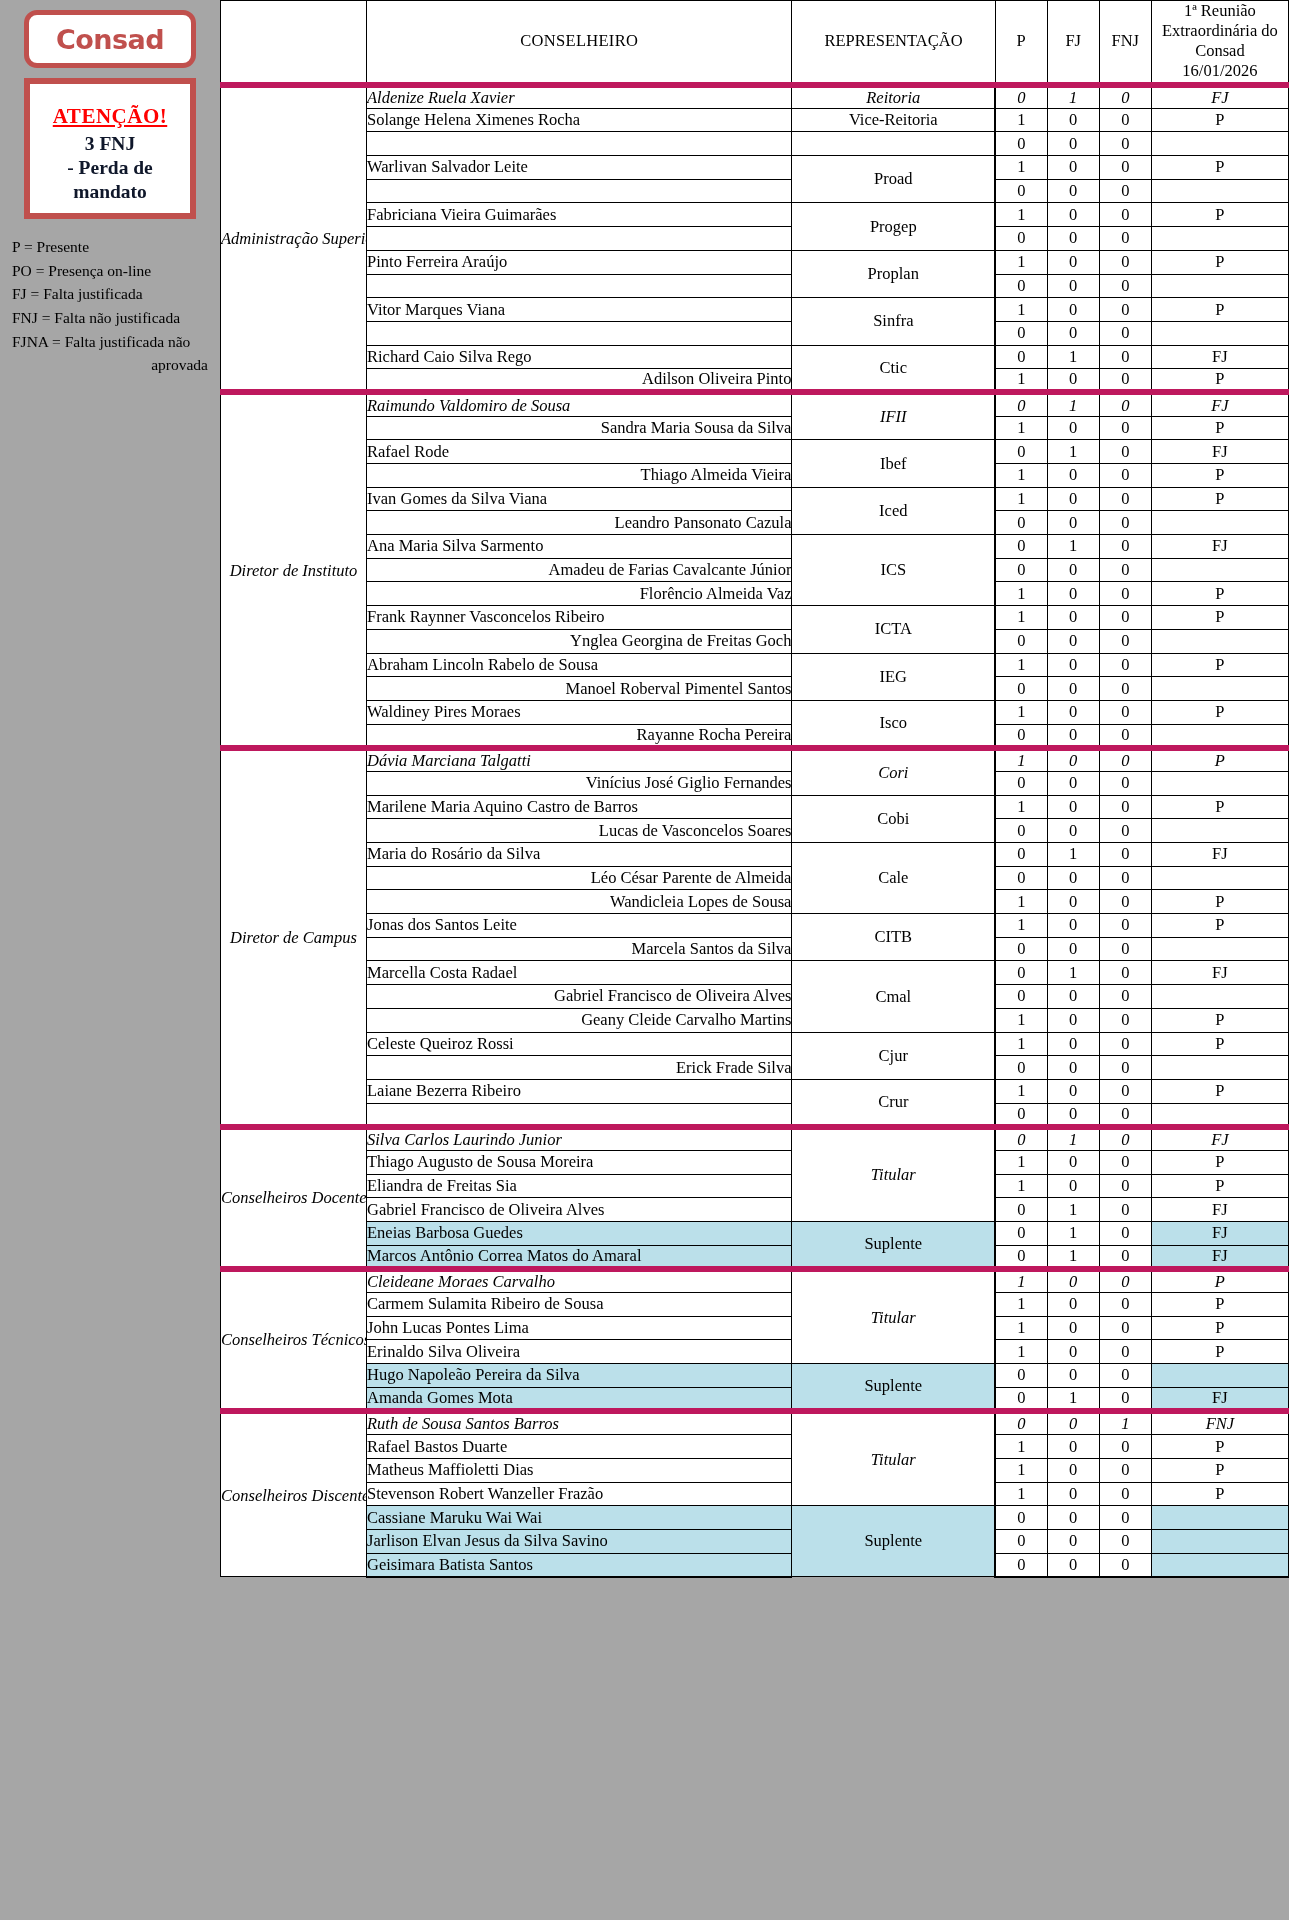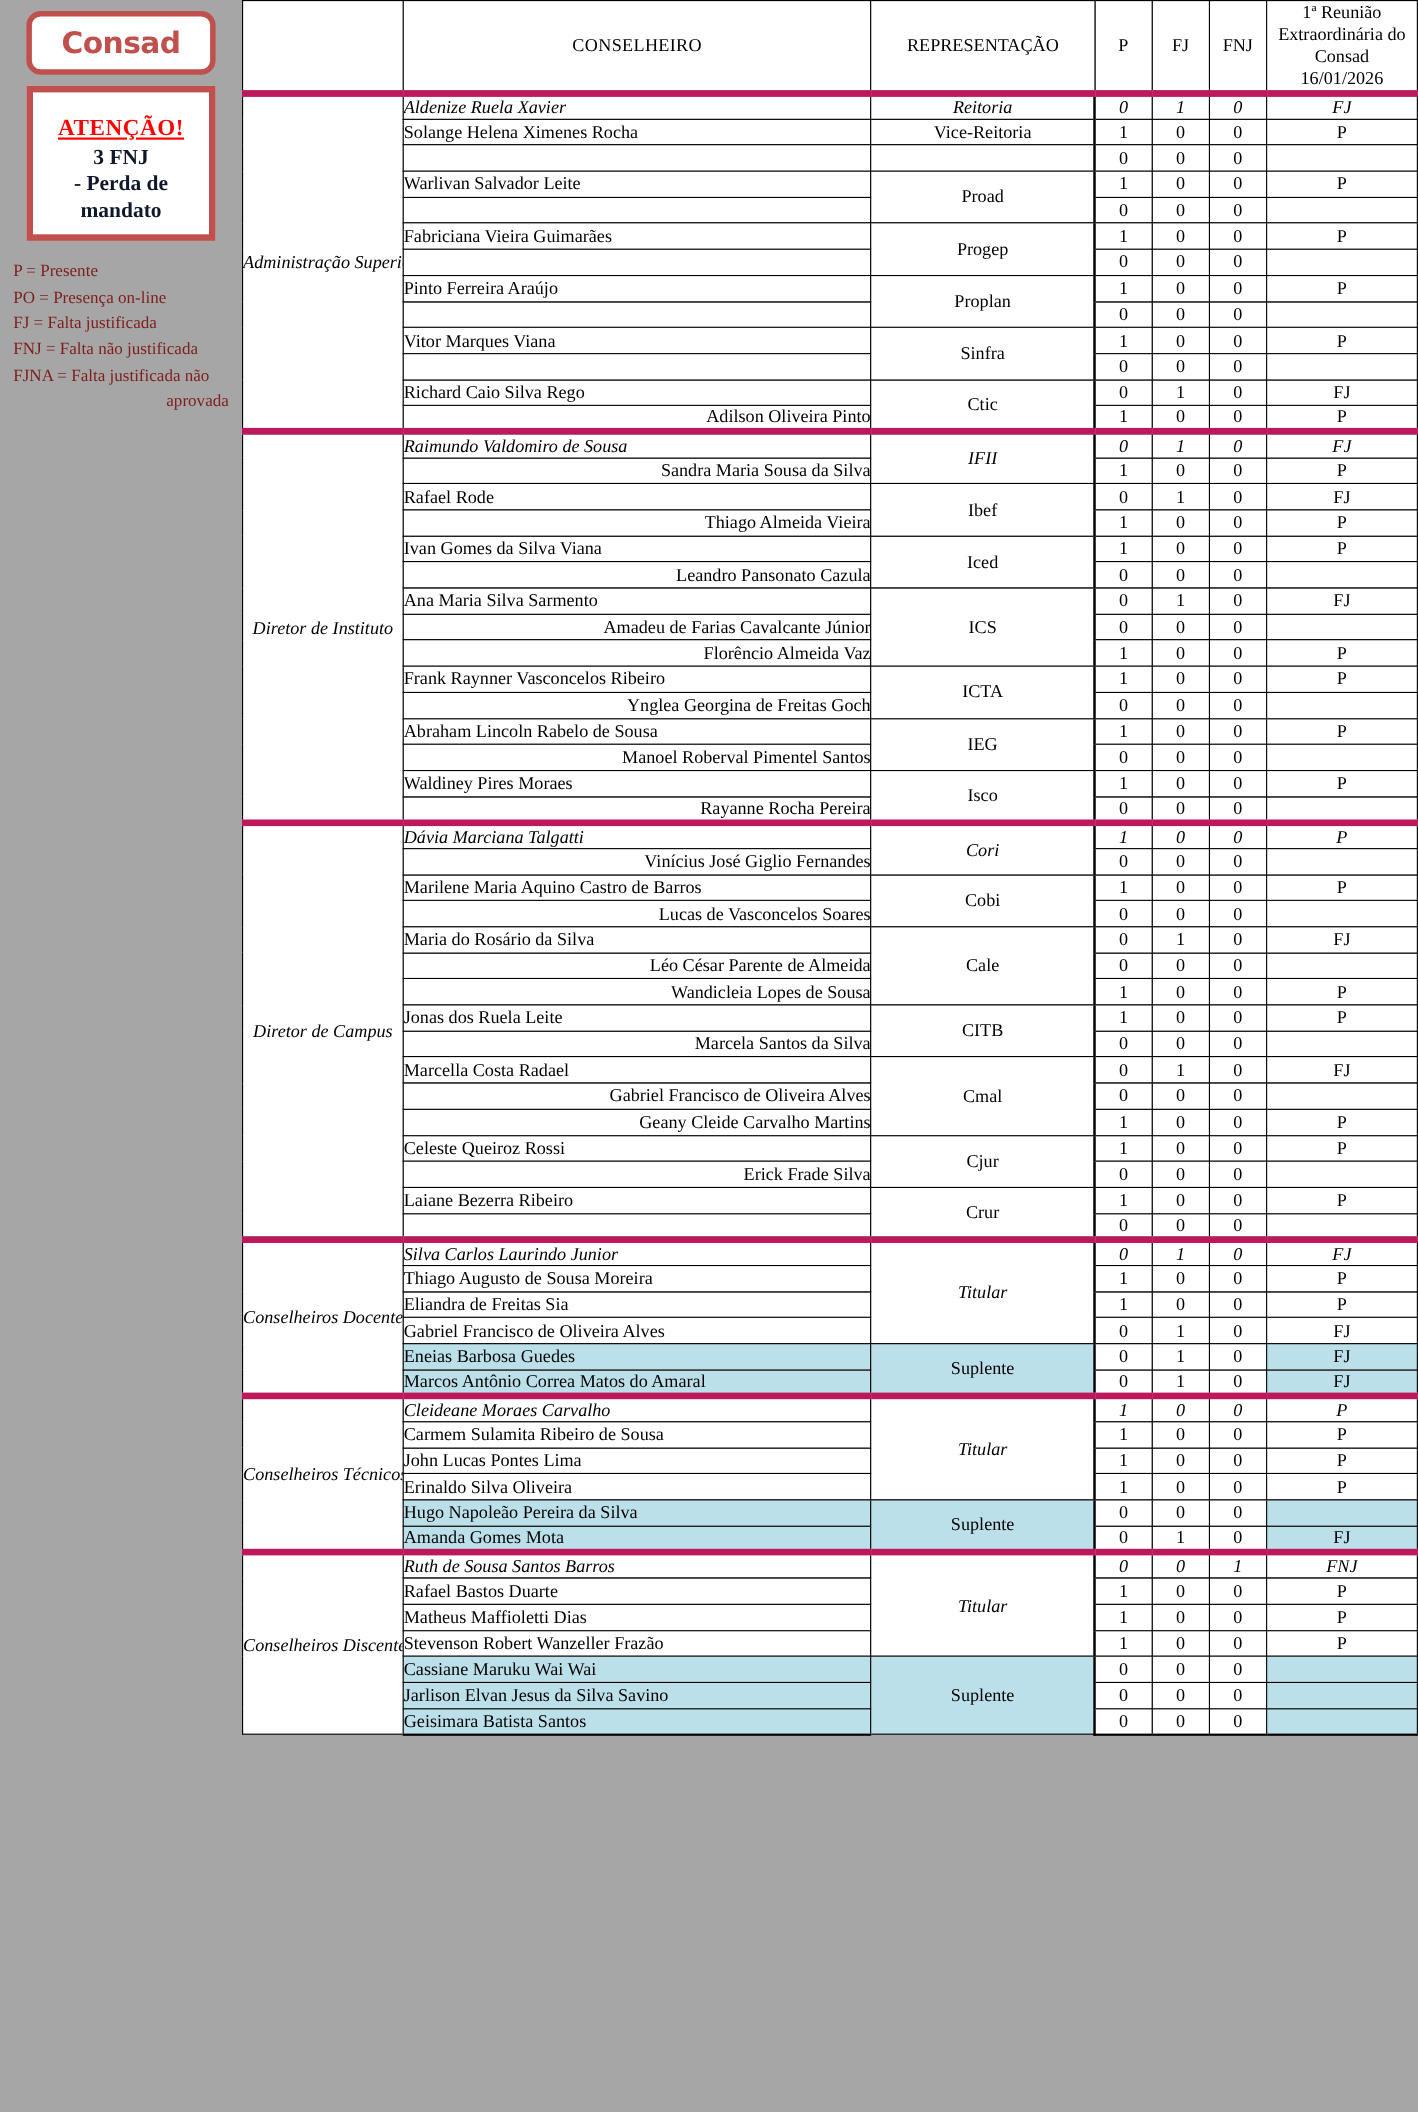--- a/index.html
+++ b/index.html
@@ -60,21 +60,21 @@
   .warn-line {
     display: block;
     font-weight: bold;
     font-size: 19.5px;
     color: #0f172a;
     line-height: 1.22;
   }
   .legend-list { padding: 0 2px; }
   .legend-item {
     font-size: 15.5px;
-    color: #7f1d1d;
+    color: #000000;
     line-height: 1.52;
     text-align: left;
   }
   .legend-item .cont { display: block; text-align: right; }
 
   
   #table-wrap { flex: 1 1 auto; }
   table.sheet {
     border-collapse: collapse;
     width: 1069px;
@@ -486,21 +486,21 @@
             <td class="res"></td>
           </tr>
           <tr>
             <td class="name sub">Wandicleia Lopes de Sousa</td>
             <td class="num p hl-green">1</td>
             <td class="num fj">0</td>
             <td class="num fnj">0</td>
             <td class="res">P</td>
           </tr>
           <tr>
-            <td class="name">Jonas dos Ruela Leite</td>
+            <td class="name">Jonas dos Santos Leite</td>
             <td class="rep" rowspan="2">CITB</td>
             <td class="num p hl-green">1</td>
             <td class="num fj">0</td>
             <td class="num fnj">0</td>
             <td class="res">P</td>
           </tr>
           <tr>
             <td class="name sub">Marcela Santos da Silva</td>
             <td class="num p">0</td>
             <td class="num fj">0</td>

